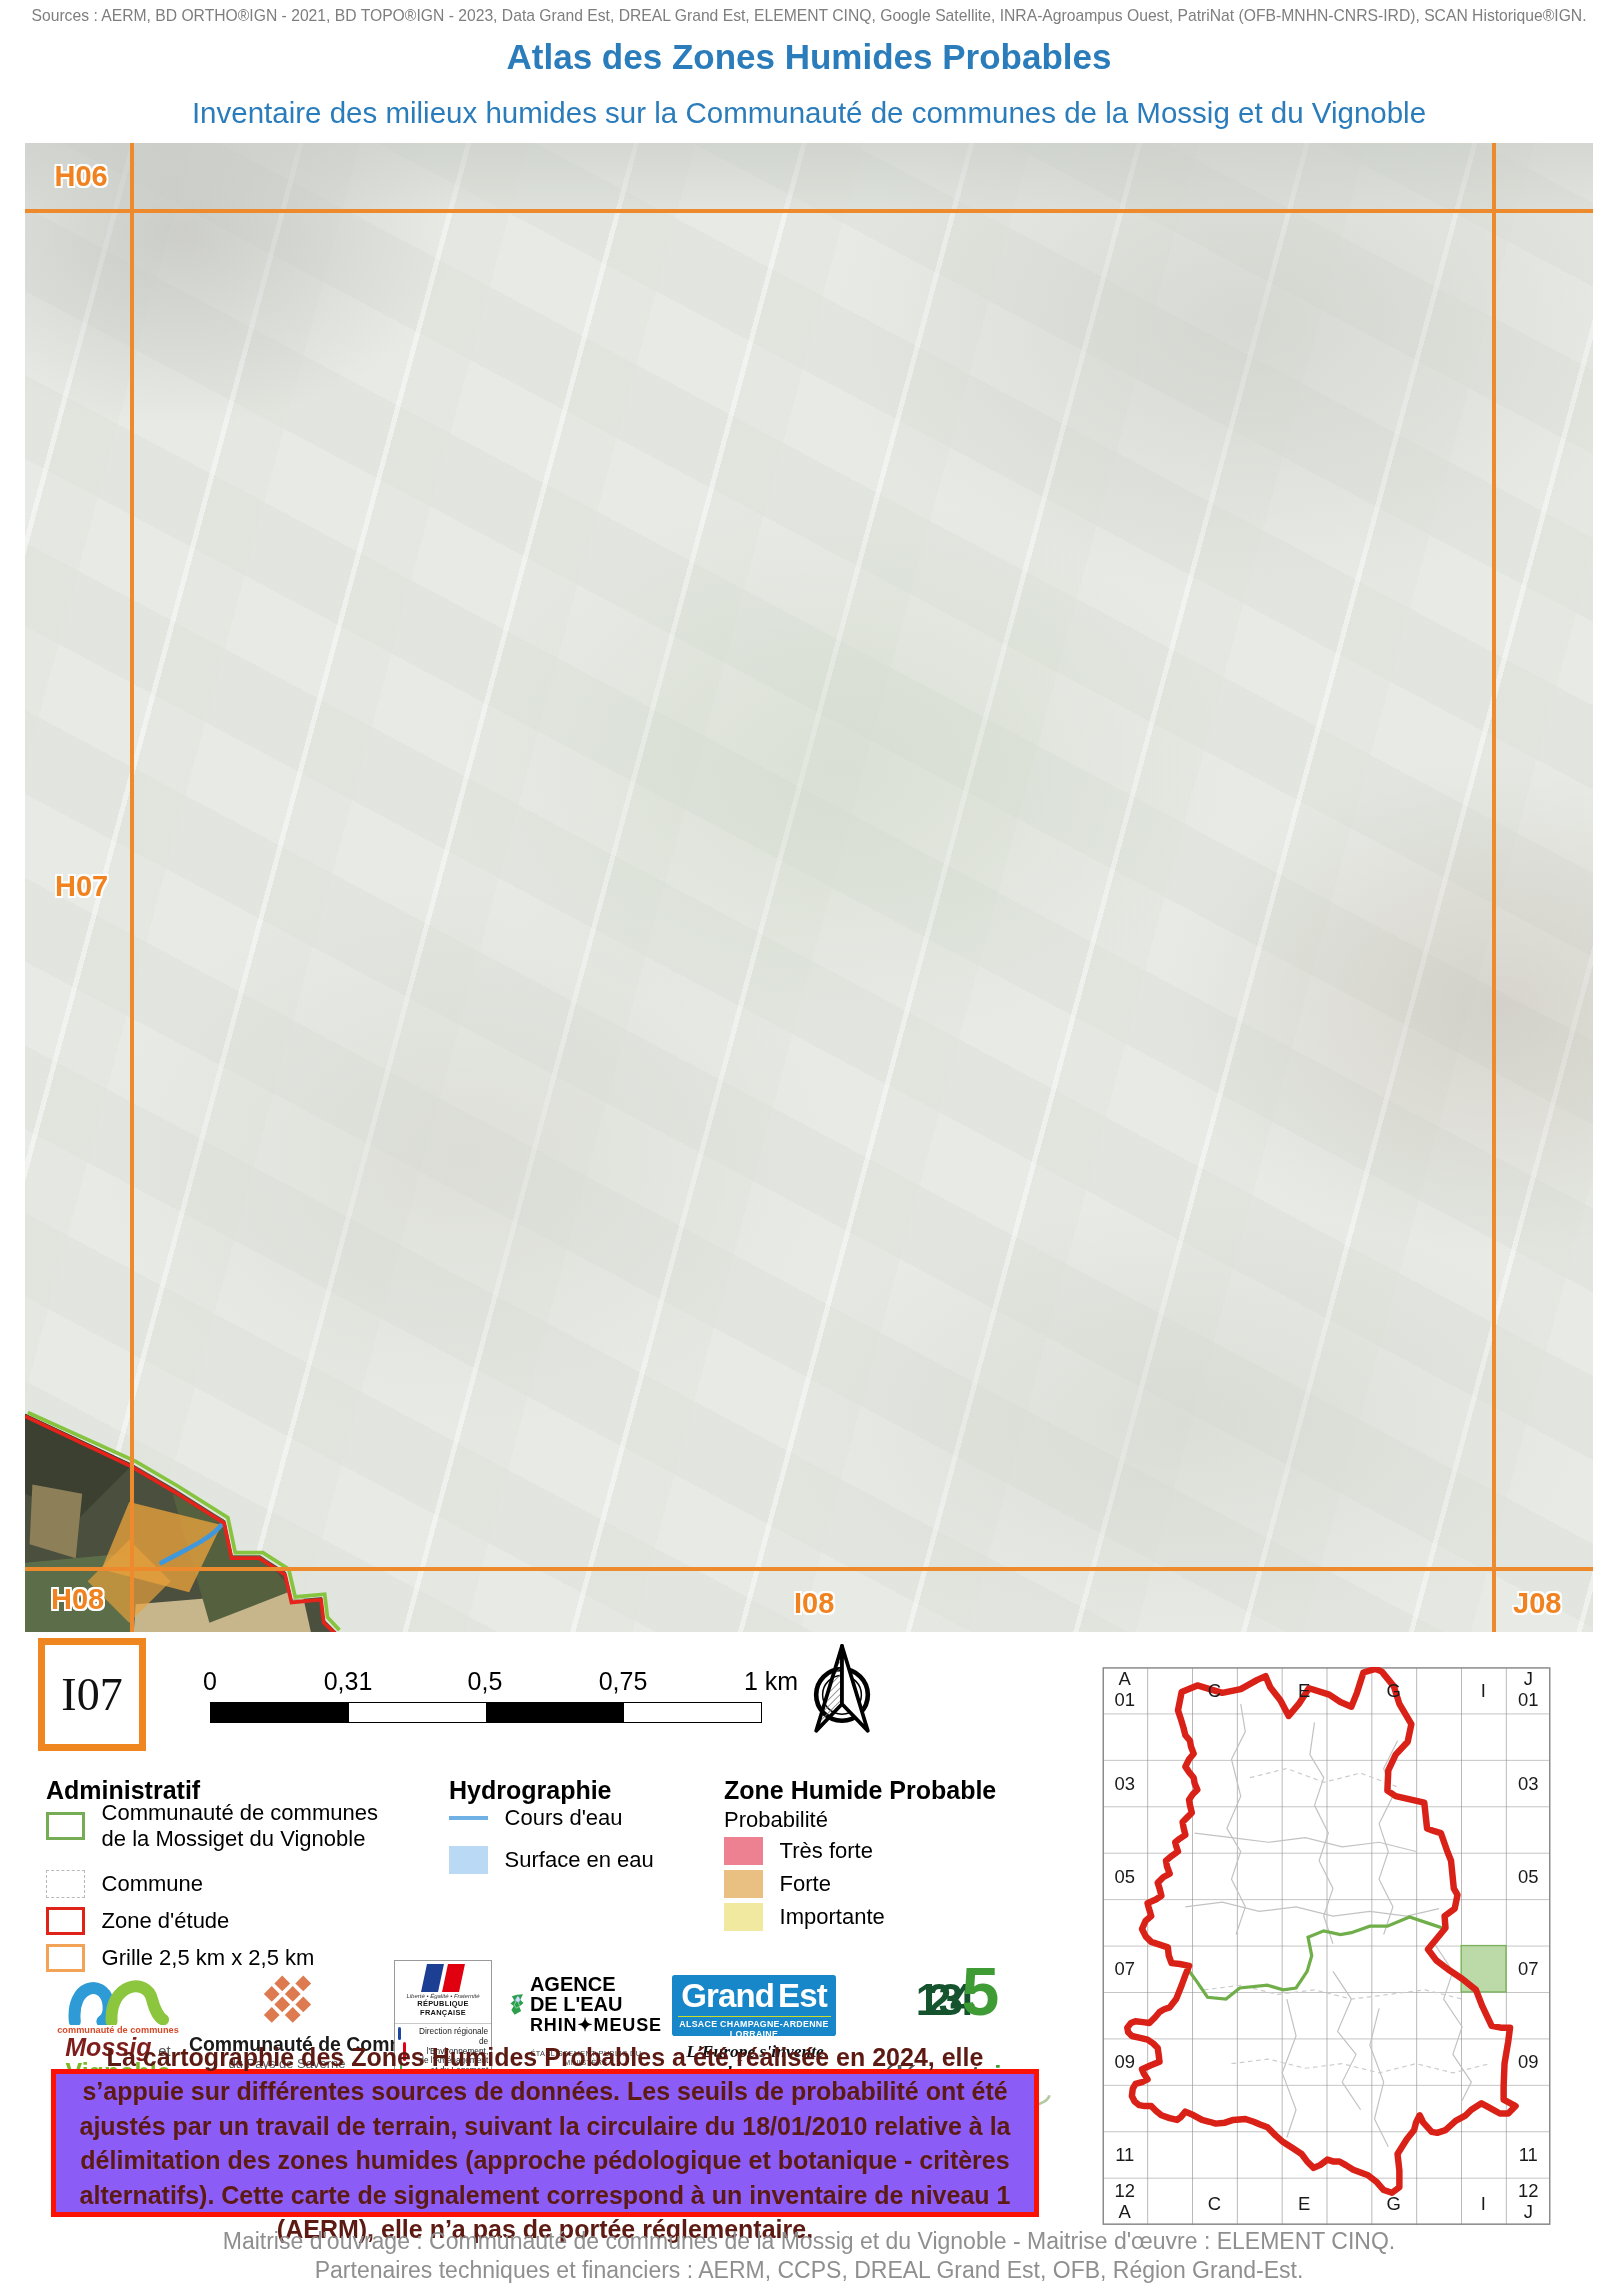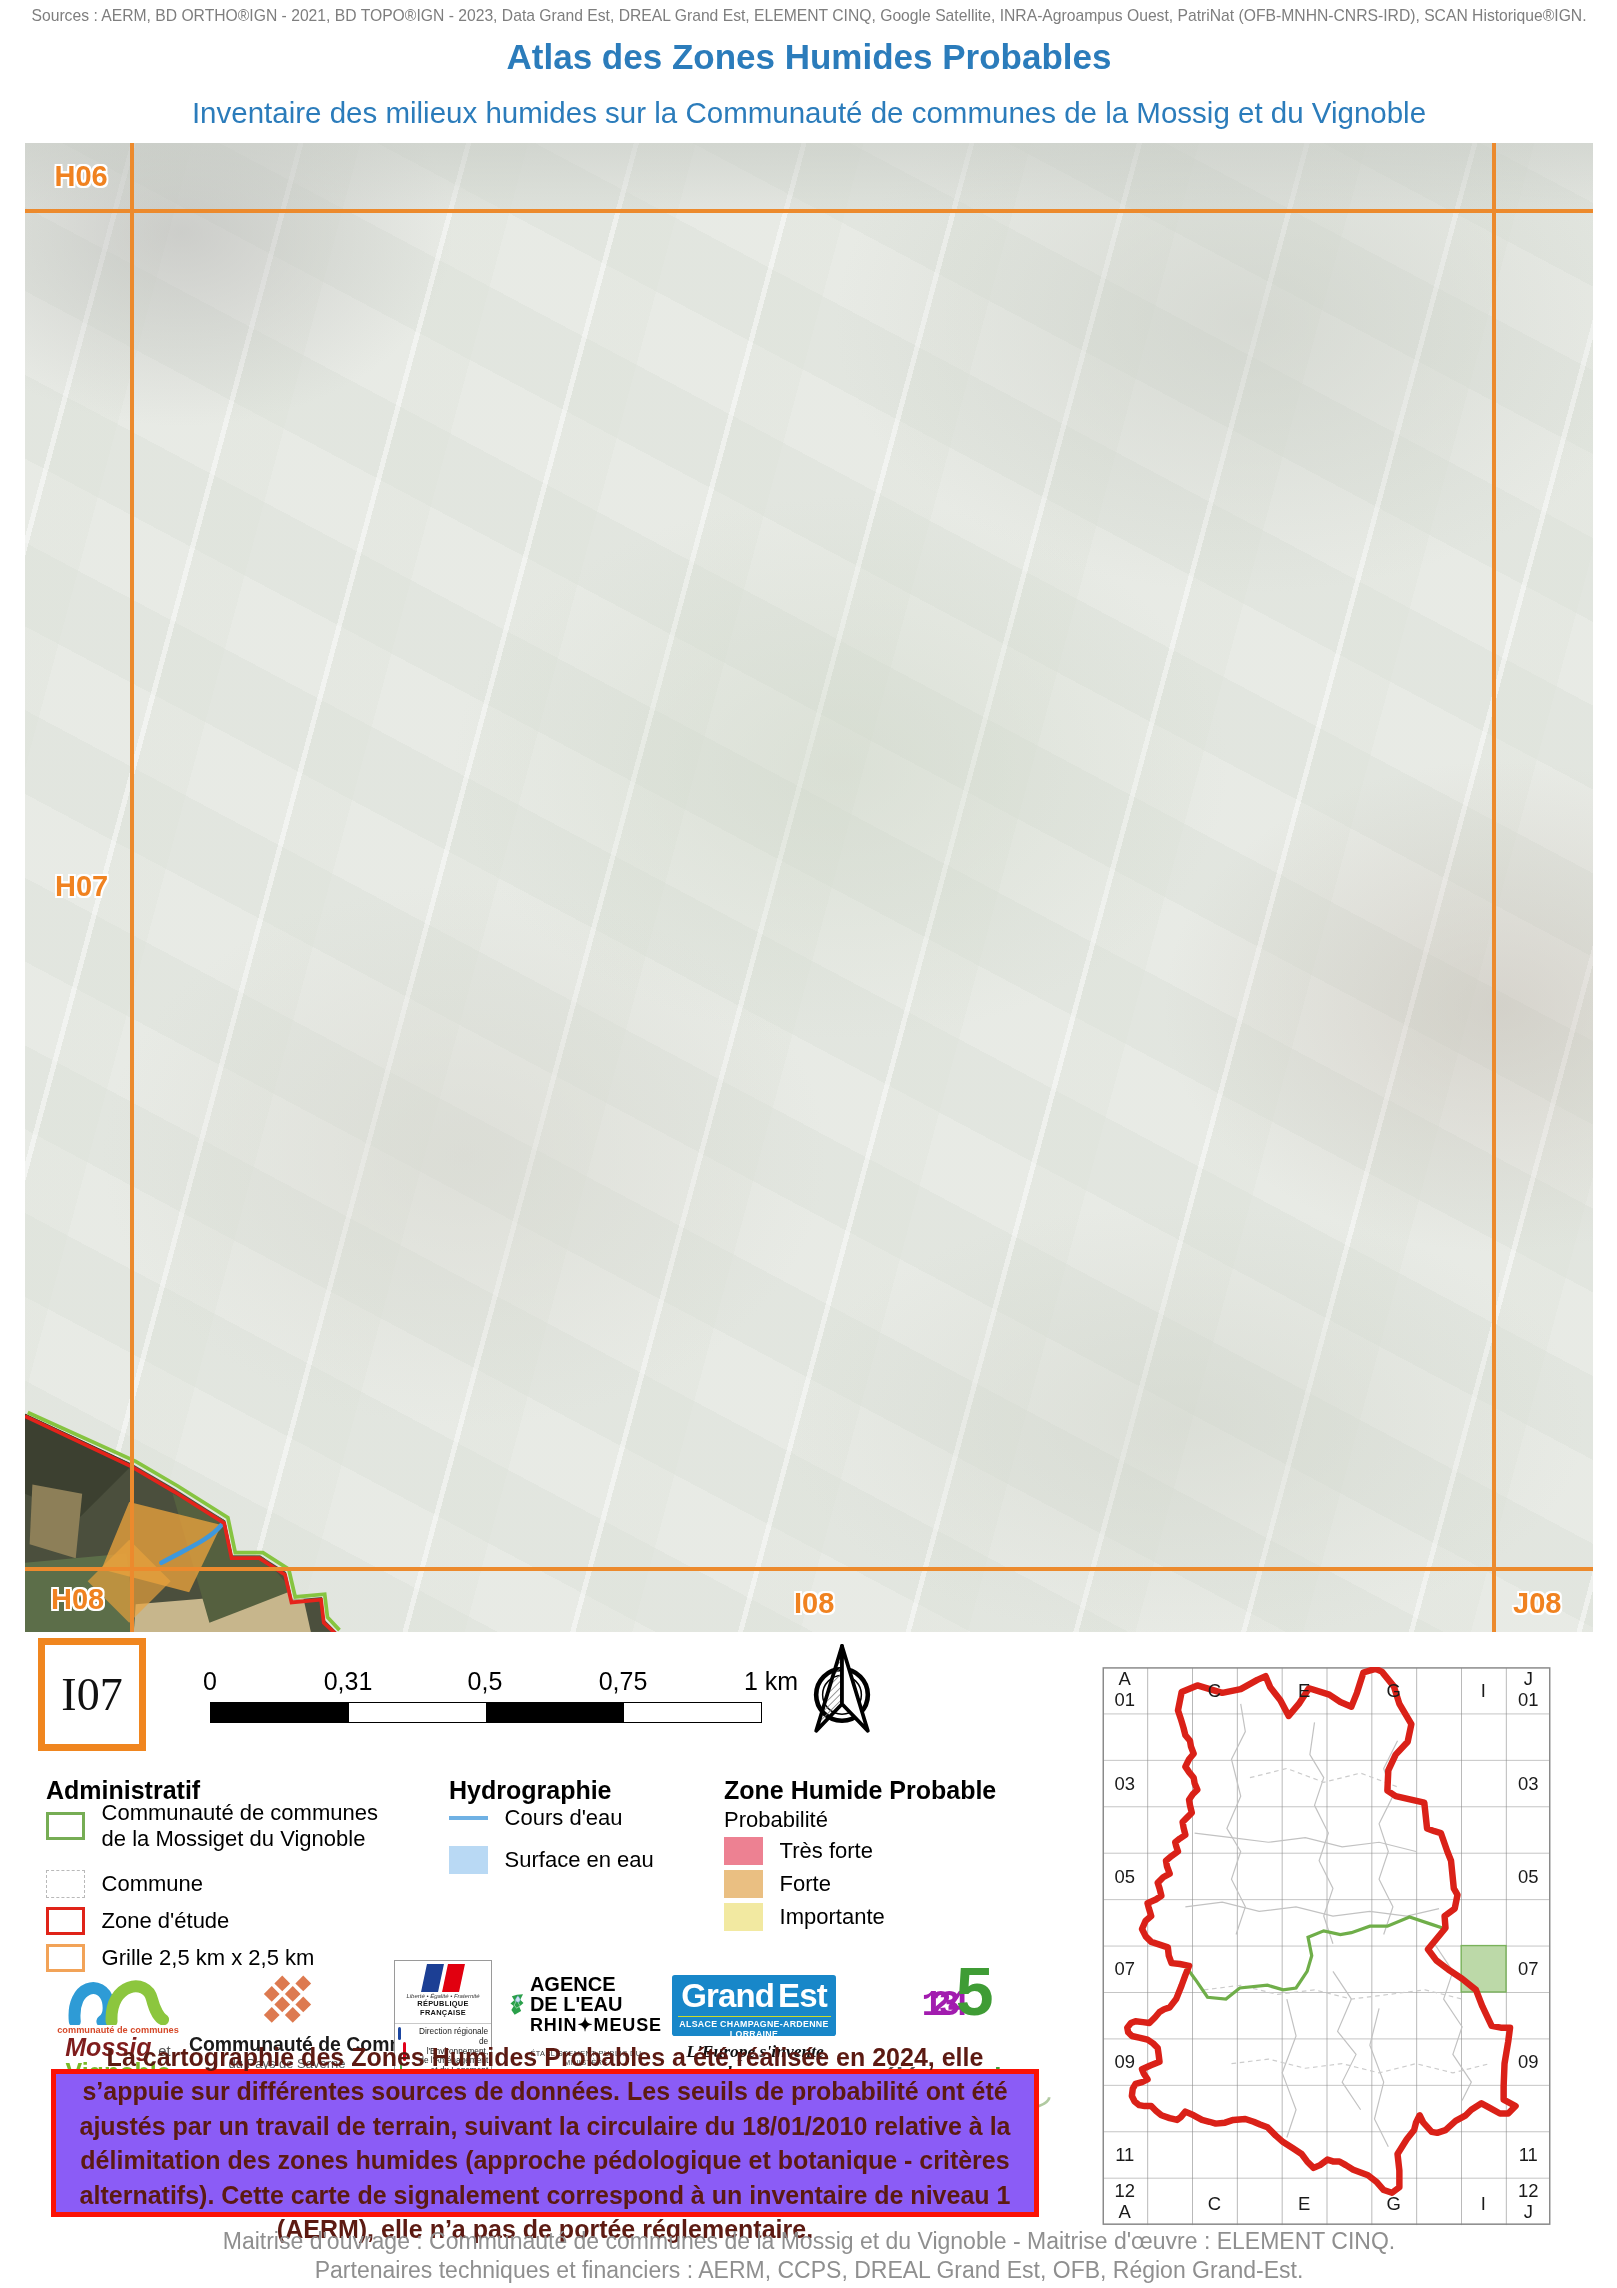--- a/index.html
+++ b/index.html
@@ -65,21 +65,21 @@
   .rf-lines i{width:2.8px;border-radius:1.8px;}
   .rf-txt{font-size:8.3px;color:#222;line-height:1.15;text-align:right;}
   .rf-ge{font-size:9.2px;font-weight:bold;margin-top:5.5px;}
   .ag-name1{font-size:20px;font-weight:900;color:#000;line-height:1;}
   .ag-name3{font-size:18px;font-weight:bold;color:#000;letter-spacing:0.9px;}
   .ag-cap{font-size:7.4px;color:#3a3a3a;letter-spacing:0.4px;text-align:center;margin-top:1.8px;}
   .ge-box{width:164px;height:61px;background:#1887c9;border-radius:2.8px;color:#fff;text-align:center;}
   .ge-word{font-size:33px;font-weight:900;line-height:41px;letter-spacing:-0.9px;}
   .ge-strip{font-size:8.8px;font-weight:bold;border-top:1.8px solid #cadb2a;padding-top:1.8px;margin:0 5.5px;letter-spacing:0.3px;}
   .ge-tag{font-family:"Liberation Serif",serif;font-style:italic;font-weight:bold;font-size:17.5px;color:#111;text-align:center;margin-top:4.6px;}
-  .el-digits{font-size:36px;font-weight:bold;color:#a21caf;letter-spacing:-13px;line-height:1;font-family:Liberation Mono, monospace;}
+  .el-digits{font-size:44px;font-weight:bold;color:#14532d;letter-spacing:-13px;line-height:1;}
   .el-five{font-size:68px;font-weight:bold;color:#3f9c35;line-height:.8;}
   .el-name{font-size:26px;font-weight:bold;color:#5a5a5a;line-height:1;margin-top:40px;}
   .el-name .c{color:#3f9c35;}
   
   .notice{top:2069px;left:51px;width:988px;height:148px;background:#8b5cf6;border:5.5px solid #fb1205;
     box-sizing:border-box;display:flex;align-items:center;justify-content:center;padding:5.5px 20px;}
   .notice p{margin:0;font-size:25px;font-weight:bold;color:#5c1a12;text-align:center;line-height:1.38;}
   
   .footer{left:0;width:1618px;text-align:center;font-size:23px;color:#8f8f8f;}
   

